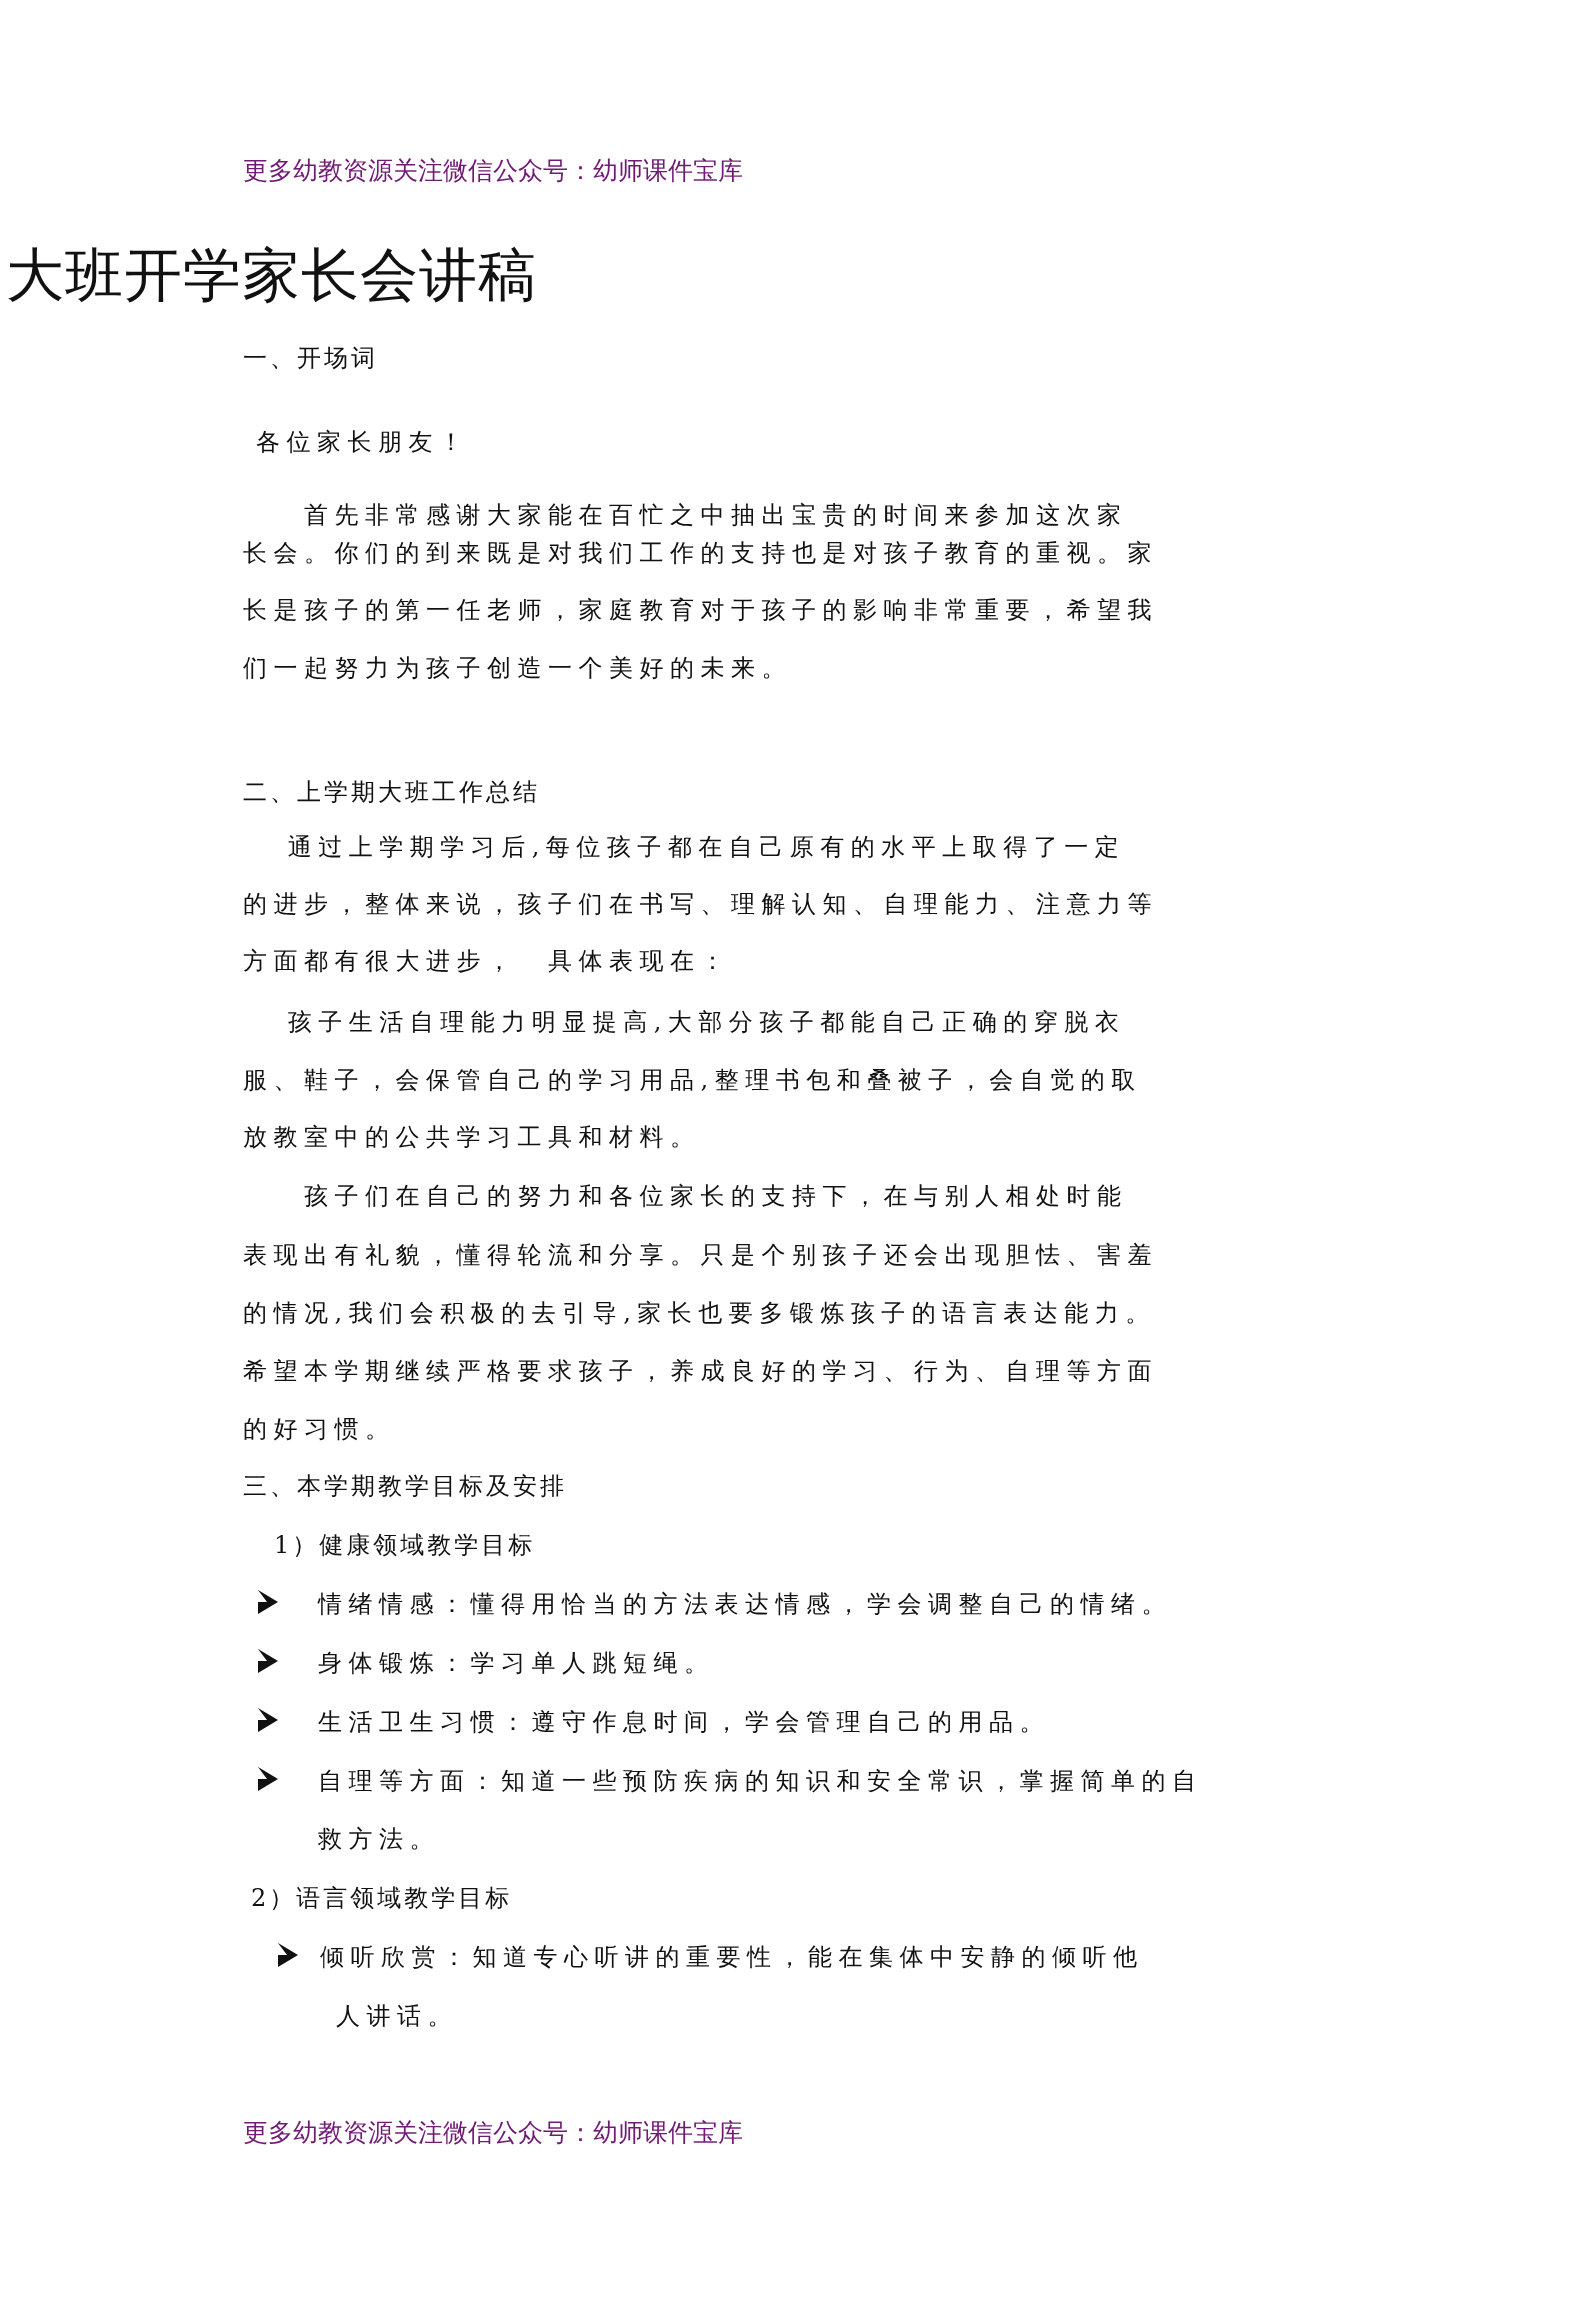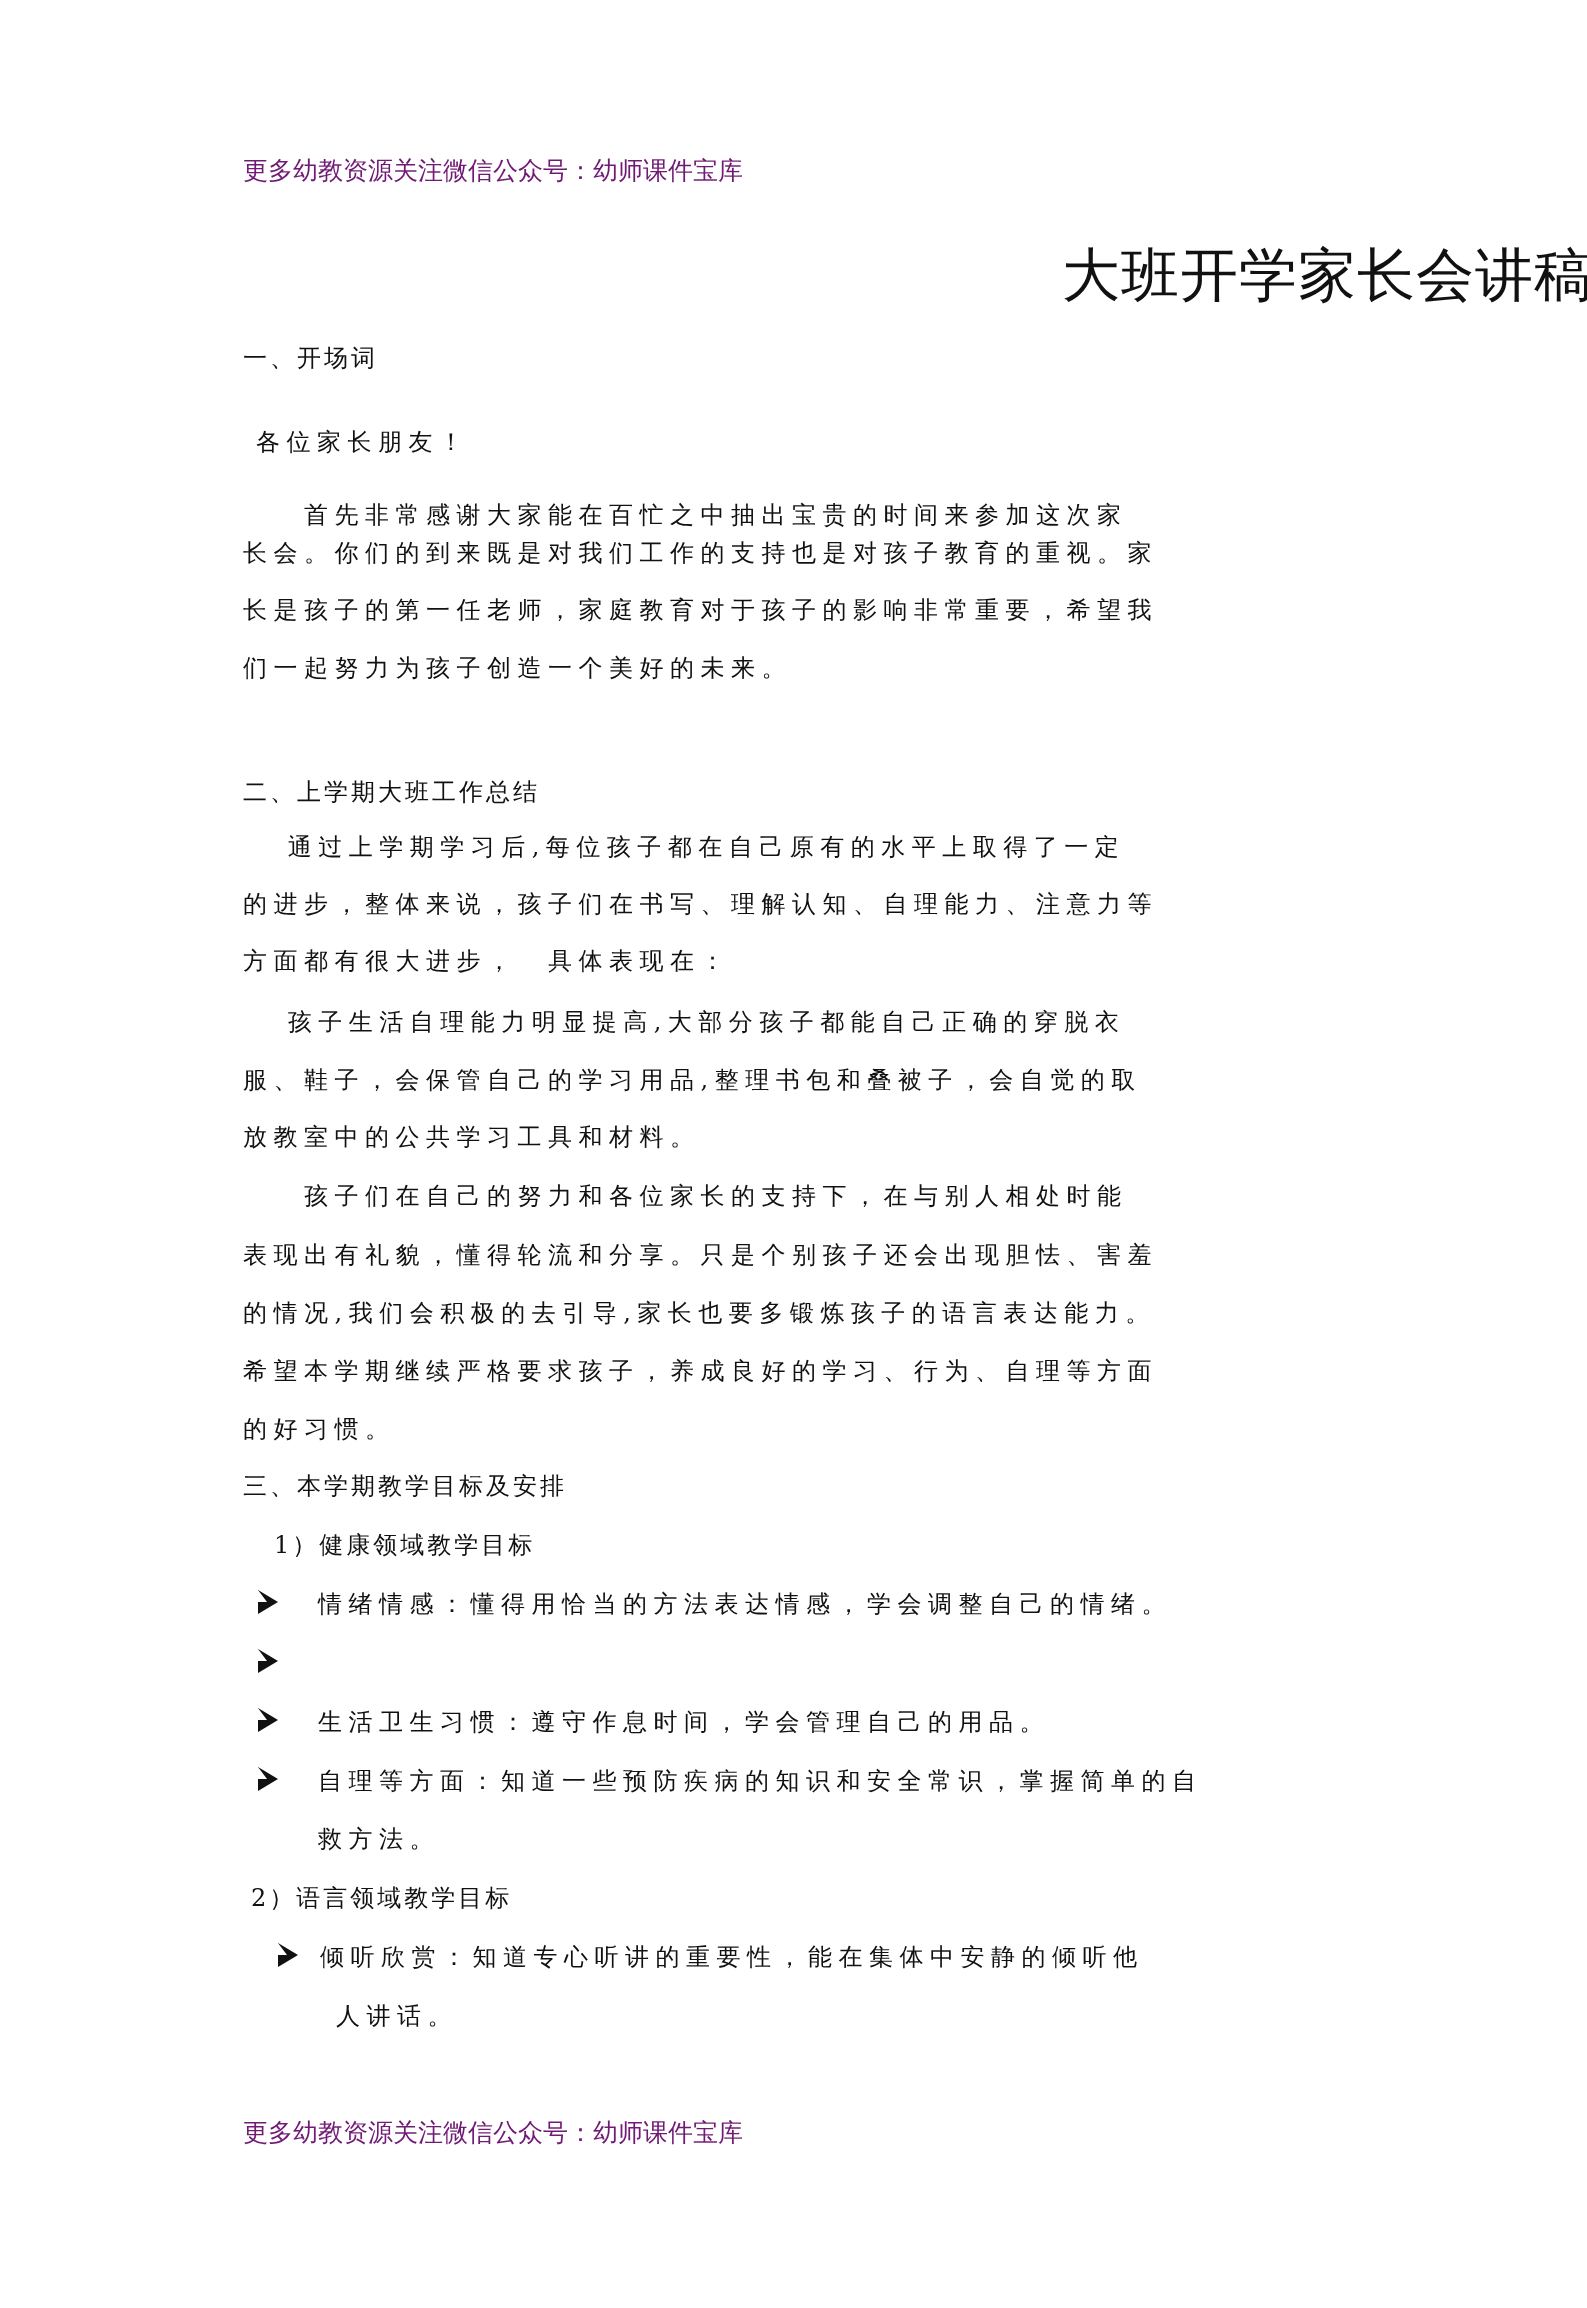--- a/index.html
+++ b/index.html
@@ -8,21 +8,21 @@
       color: #111111;
       font-family: "DejaVu Sans", "Liberation Sans", sans-serif;
     }
     .header-note, .footer-note {
       position: absolute; left: 243px; font-size: 25px; line-height: 30px; color: #701a75;
       letter-spacing: 0px;
     }
     .header-note { top: 156px; }
     .footer-note { top: 2118px; }
     .title {
-      position: absolute; left: 0; width: 1587px; top: 240px; text-align: right;
+      position: absolute; left: 0; width: 1587px; top: 240px; text-align: left;
       font-size: 58px; line-height: 70px; letter-spacing: 1px;
       padding-left: 0px;
     }
     .title span { position: relative; left: 6px; }
     .line {
       position: absolute; left: 243px; width: 1110px;
       font-family: "DejaVu Serif", "Liberation Serif", serif;
       font-size: 24px; line-height: 40px; white-space: nowrap;
       letter-spacing: 6.5px;
     }
@@ -66,21 +66,21 @@
 <div class="line" style="top:1351px;">希望本学期继续严格要求孩子，养成良好的学习、行为、自理等方面</div>
 <div class="line" style="top:1409px;">的好习惯。</div>
 
 <div class="line heading" style="top:1466px;">三、本学期教学目标及安排</div>
 <div class="line heading" style="top:1525px; left:251px;margin-left:23px;">1）健康领域教学目标</div>
 
 <div class="line bullet-line" style="top:1584px;">
   <span class="bullet-arrow"></span><span>情绪情感：懂得用恰当的方法表达情感，学会调整自己的情绪。</span>
 </div>
 <div class="line bullet-line" style="top:1643px;">
-  <span class="bullet-arrow"></span>
+  <span class="bullet-arrow"></span><span>身体锻炼：学习单人跳短绳。</span>
 </div>
 <div class="line bullet-line" style="top:1702px;">
   <span class="bullet-arrow"></span><span>生活卫生习惯：遵守作息时间，学会管理自己的用品。</span>
 </div>
 <div class="line bullet-line" style="top:1761px;">
   <span class="bullet-arrow"></span><span>自理等方面：知道一些预防疾病的知识和安全常识，掌握简单的自</span>
 </div>
 <div class="line" style="top:1819px; left:318px;">救方法。</div>
 
 <div class="line heading" style="top:1878px; left:251px;">2）语言领域教学目标</div>

